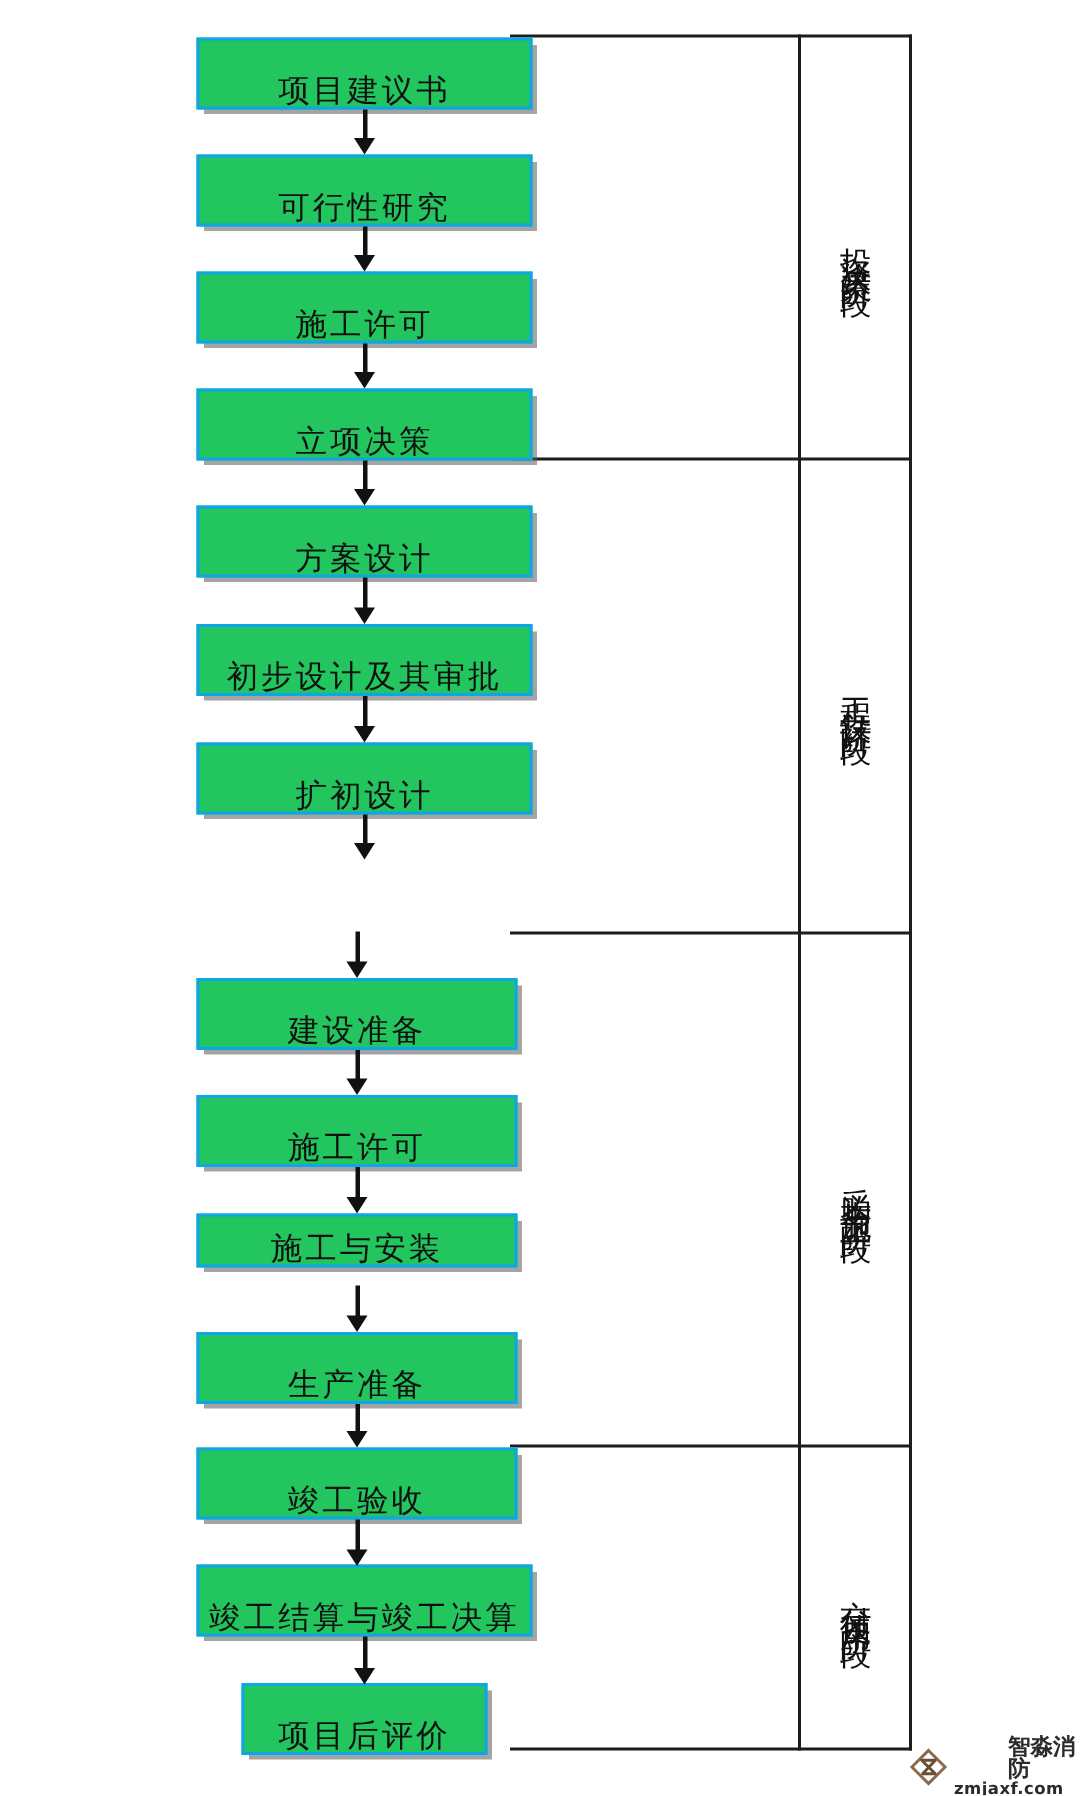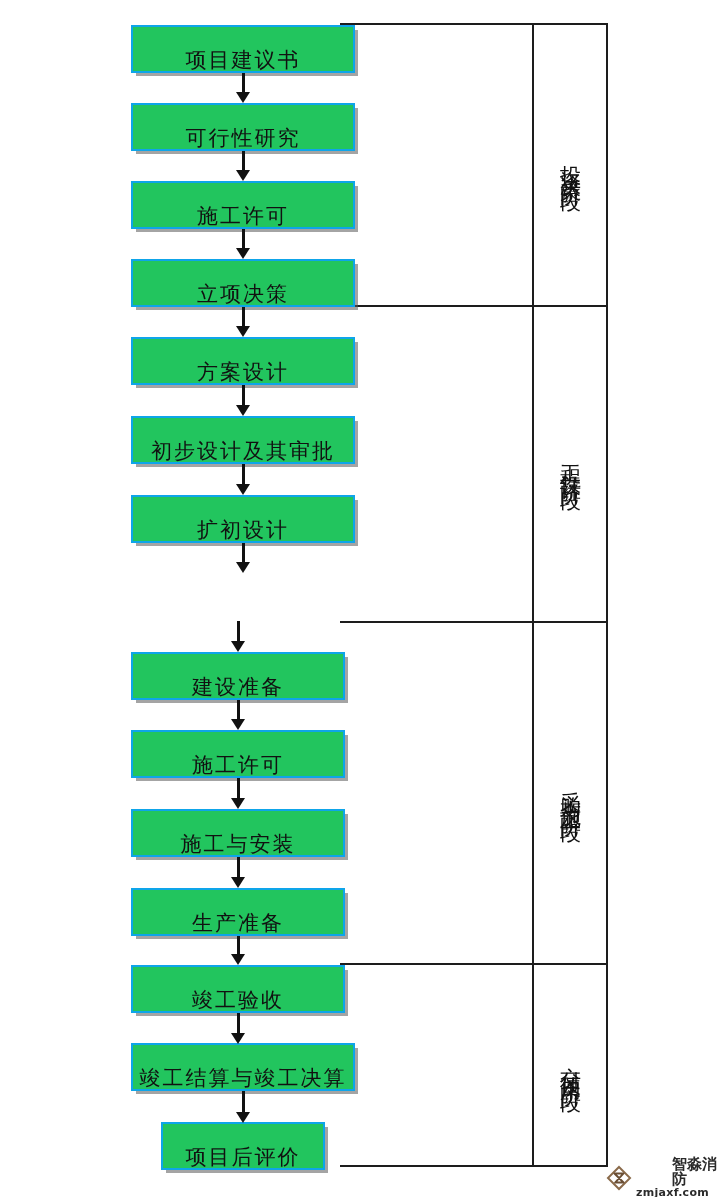--- a/index.html
+++ b/index.html
@@ -173,21 +173,21 @@
   </div>
   <div class="node" style="left:131px; top:495px; width:224px; height:48px;">
     <span class="node-label">扩初设计</span>
   </div>
   <div class="node" style="left:131px; top:652px; width:214px; height:48px;">
     <span class="node-label">建设准备</span>
   </div>
   <div class="node" style="left:131px; top:730px; width:214px; height:48px;">
     <span class="node-label">施工许可</span>
   </div>
-  <div class="node" style="left:131px; top:809px; width:214px; height:48px;">
+  <div class="node" style="left:131px; top:809px; width:214px; height:36px;">
     <span class="node-label">施工与安装</span>
   </div>
   <div class="node" style="left:131px; top:888px; width:214px; height:48px;">
     <span class="node-label">生产准备</span>
   </div>
   <div class="node" style="left:131px; top:965px; width:214px; height:48px;">
     <span class="node-label">竣工验收</span>
   </div>
   <div class="node" style="left:131px; top:1043px; width:224px; height:48px;">
     <span class="node-label">竣工结算与竣工决算</span>

